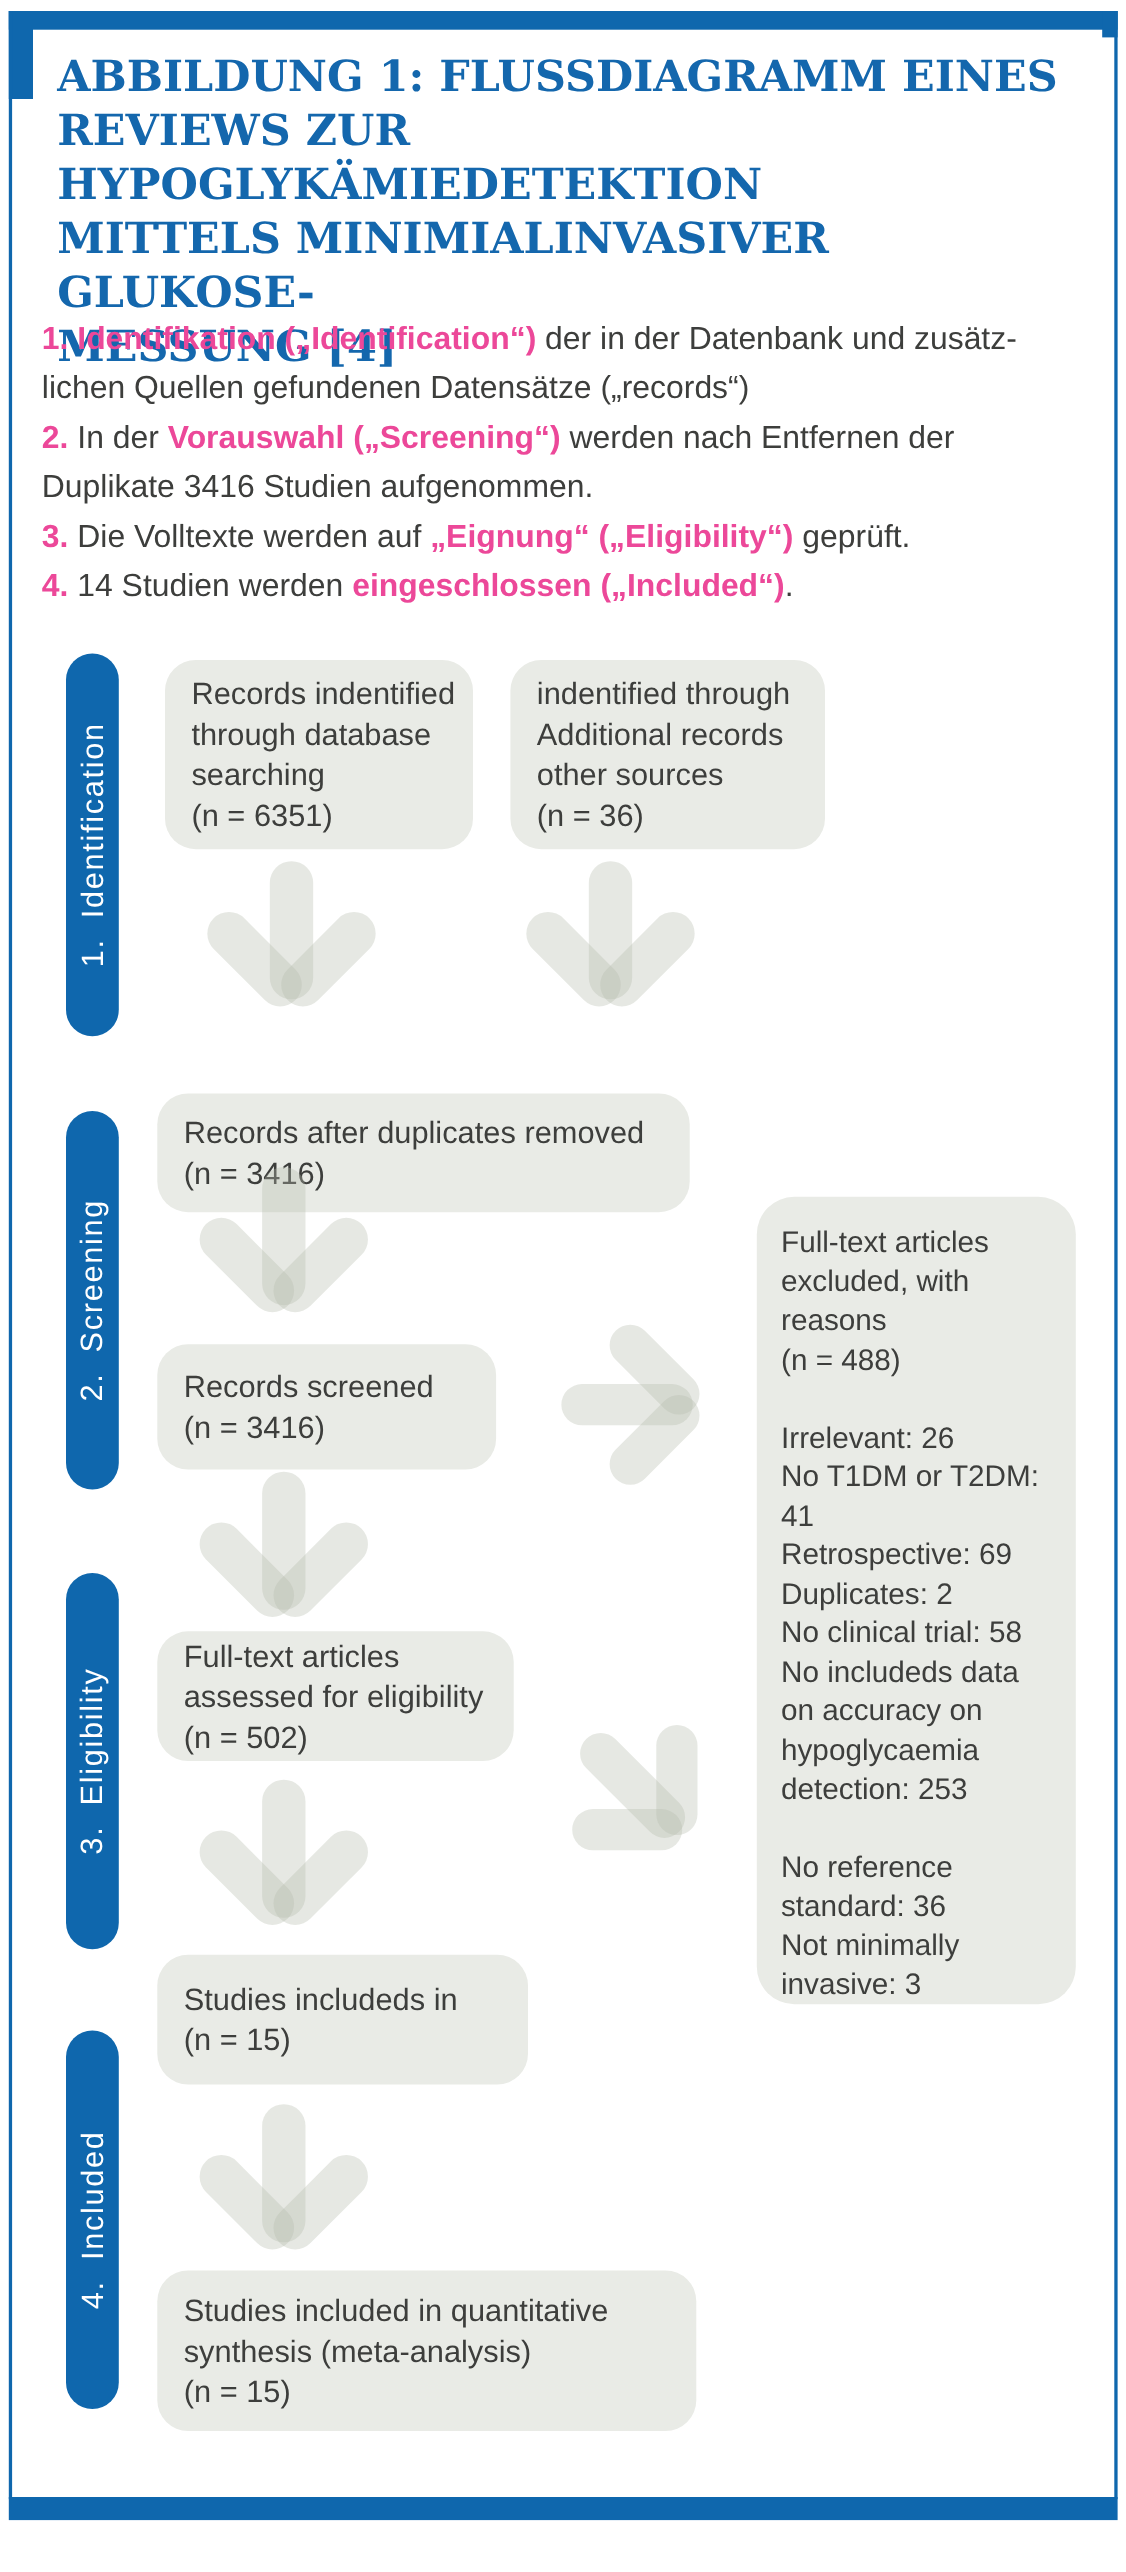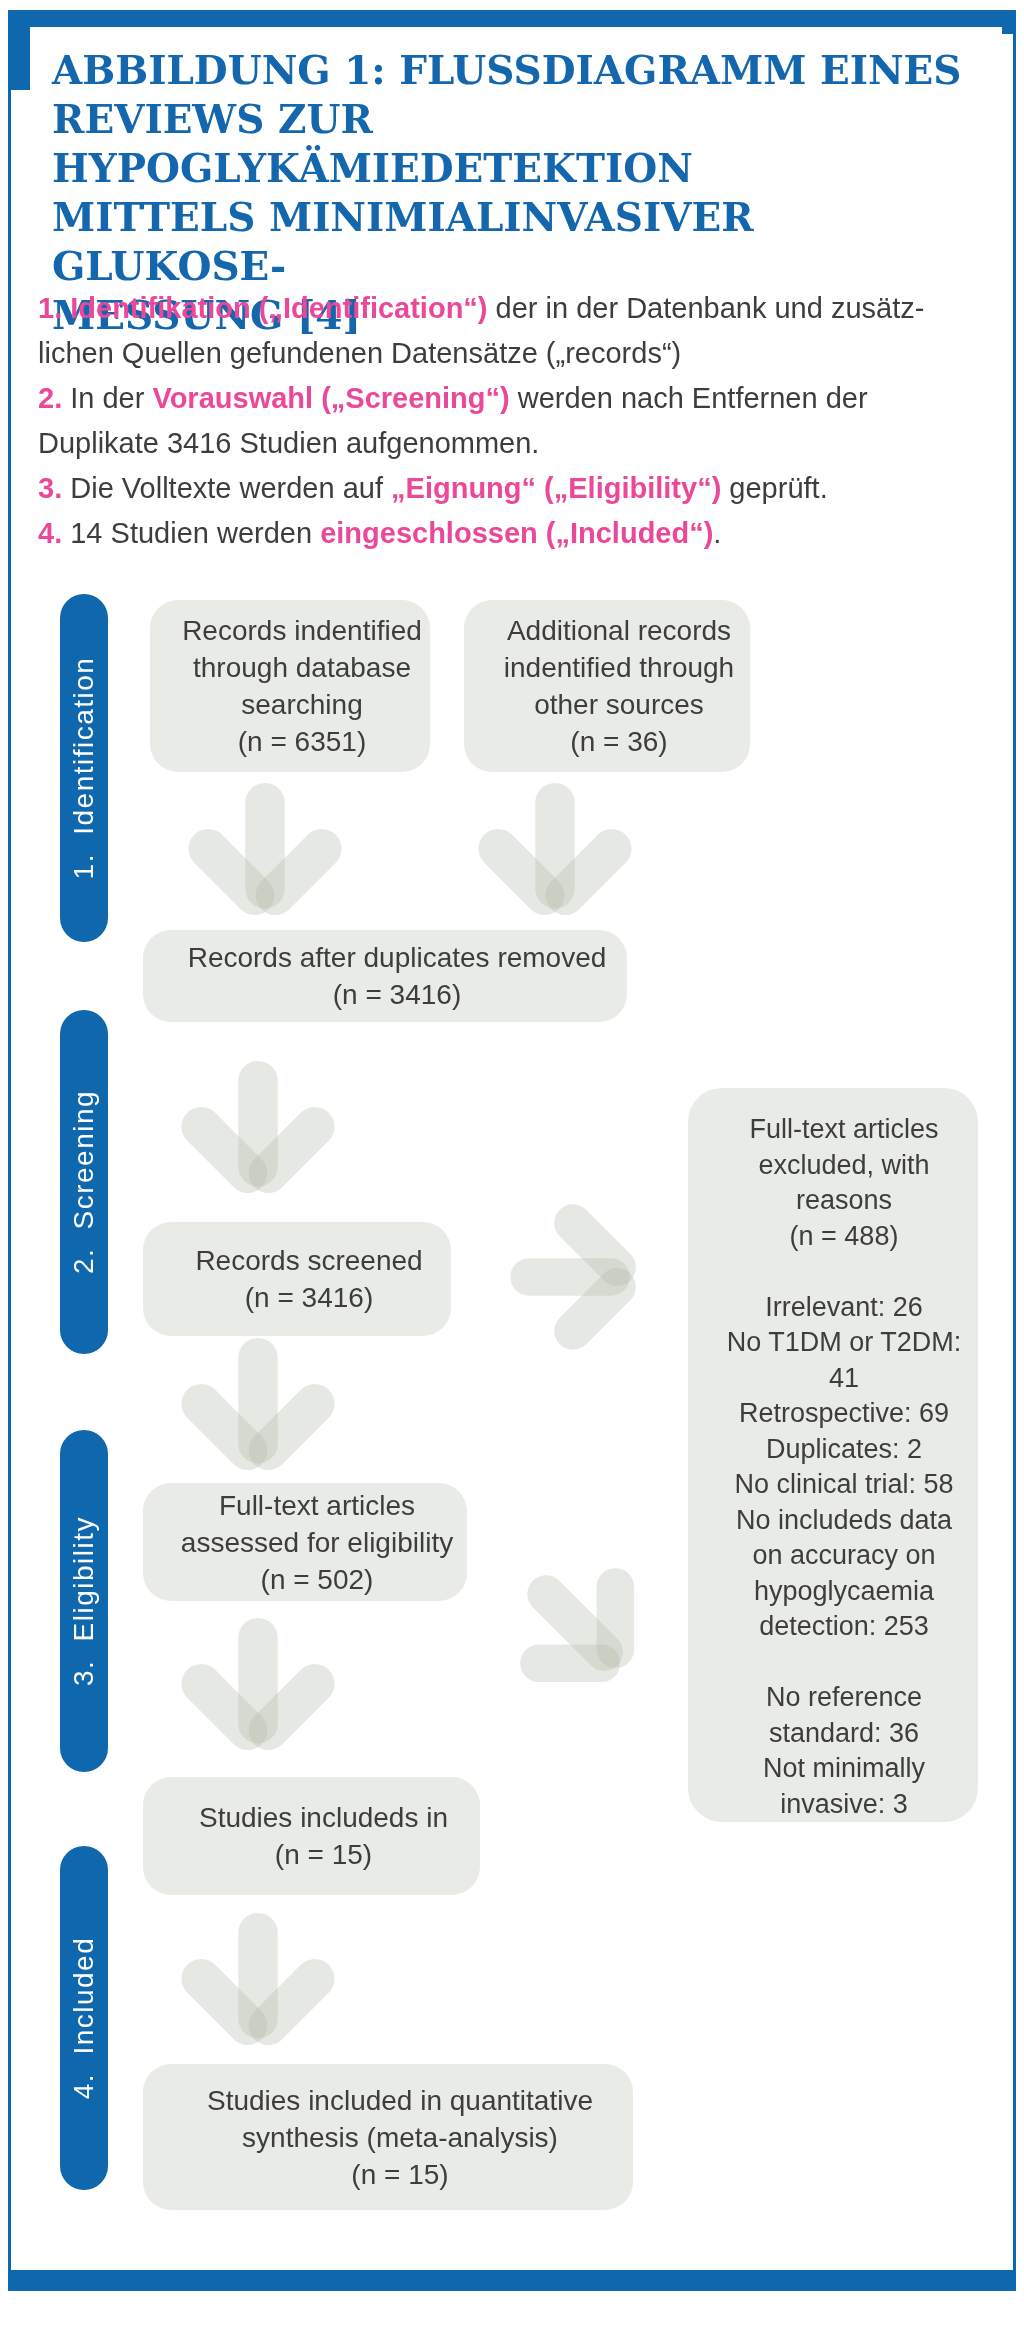--- a/index.html
+++ b/index.html
@@ -36,24 +36,24 @@
   .bar span{transform:rotate(-90deg);white-space:nowrap;color:#fff;
             font-size:28px;letter-spacing:1.5px;word-spacing:9px;}
   #bar-identification{top:594px;height:348px;}
   #bar-screening{top:1010px;height:344px;}
   #bar-eligibility{top:1430px;height:342px;}
   #bar-included{top:1846px;height:344px;}
 
   
   .fbox{position:absolute;background:var(--boxbg);border-radius:28px;
         font-size:28px;line-height:37px;color:var(--text);box-sizing:border-box;
-        display:flex;flex-direction:column;justify-content:center;padding-left:24px;align-items:center;}
+        display:flex;flex-direction:column;justify-content:center;padding-left:24px;}
   #box-records-identified{left:150px;top:600px;width:280px;height:172px;}
   #box-additional-records{left:464px;top:600px;width:286px;height:172px;}
-  #box-duplicates-removed{left:143px;top:930px;width:484px;height:92px;}
+  #box-duplicates-removed{left:143px;top:994px;width:484px;height:108px;}
   #box-records-screened{left:143px;top:1222px;width:308px;height:114px;}
   #box-fulltext-assessed{left:143px;top:1483px;width:324px;height:118px;}
   #box-qualitative-synthesis{left:143px;top:1777px;width:337px;height:118px;}
   #box-quantitative-synthesis{left:143px;top:2064px;width:490px;height:146px;}
   #box-fulltext-excluded{left:688px;top:1088px;width:290px;height:734px;
         justify-content:flex-start;padding-top:24px;padding-left:22px;
         font-size:27px;line-height:35.5px;border-radius:34px;}
 
   
   .arrow{position:absolute;overflow:visible;}
@@ -107,22 +107,22 @@
     <span>4. Included</span>
   </div>
 
   <div class="fbox" id="box-records-identified">
       <div>Records indentified</div>
       <div>through database</div>
       <div>searching</div>
       <div>(n = 6351)</div>
     </div>
   <div class="fbox" id="box-additional-records">
+      <div>indentified through</div>
       <div>Additional records</div>
-      <div>indentified through</div>
       <div>other sources</div>
       <div>(n = 36)</div>
     </div>
   <div class="fbox" id="box-duplicates-removed">
       <div>Records after duplicates removed</div>
       <div>(n = 3416)</div>
     </div>
   <div class="fbox" id="box-records-screened">
       <div>Records screened</div>
       <div>(n = 3416)</div>

